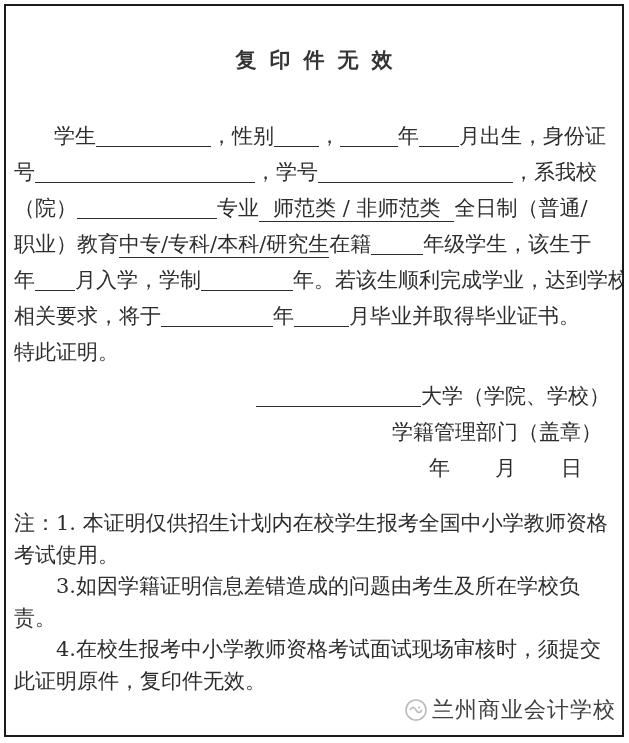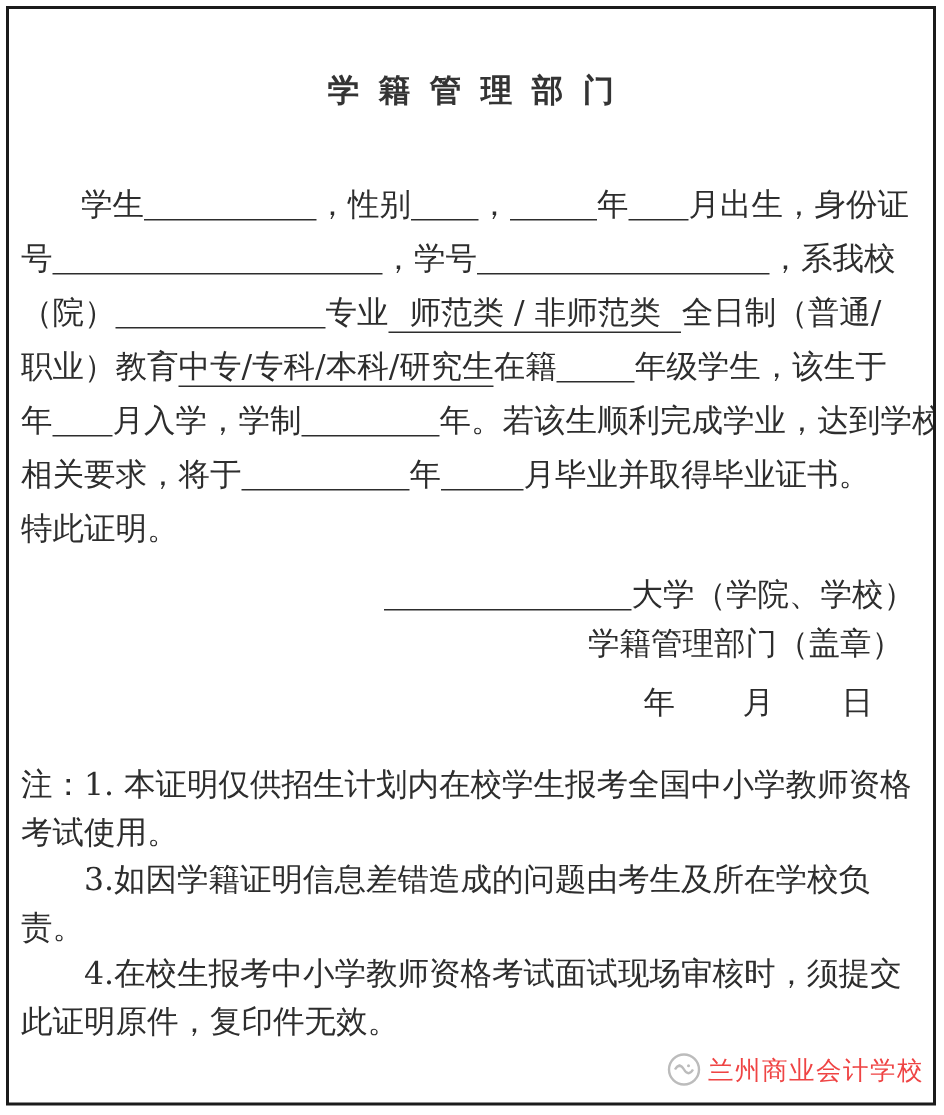--- a/index.html
+++ b/index.html
@@ -13,41 +13,41 @@
   .form-line{height:36px;line-height:36px;white-space:nowrap;}
   .form-line.right{text-align:right;}
   .blank{display:inline-block;border-bottom:1.5px solid #2d2d2d;
          height:4px;vertical-align:-4px;}
   .gap{display:inline-block;height:1px;}
   .u-text{border-bottom:1.5px solid #2d2d2d;padding-bottom:1px;}
   .notes{margin-top:22px;padding:0 8px;font-size:21px;line-height:31.5px;color:#2d2d2d;}
   .notes p{margin:0;}
   .notes p + p{text-indent:42px;}
   .watermark{position:absolute;right:6px;bottom:10px;display:flex;align-items:center;
-             gap:4px;color:#ef4444;font-size:17px;letter-spacing:1px;
+             gap:4px;color:#404040;font-size:22px;letter-spacing:1px;
              font-family:"Liberation Sans","DejaVu Sans",sans-serif;}
   .watermark svg{display:block;}
 </style>
 </head>
 <body>
 
 <div class="page">
 
-  <h1 class="title">学籍管理部门</h1>
+  <h1 class="title">复印件无效</h1>
 
   <div class="form-body">
       <div class="form-line" style="padding-left: 40px;"><span>学生</span><span class="blank" style="width: 115px;"></span><span>，性别</span><span class="blank" style="width: 45px;"></span><span>，</span><span class="blank" style="width: 58px;"></span><span>年</span><span class="blank" style="width: 40px;"></span><span>月出生，身份证</span></div>
       <div class="form-line"><span>号</span><span class="blank" style="width: 220px;"></span><span>，学号</span><span class="blank" style="width: 195px;"></span><span>，系我校</span></div>
       <div class="form-line"><span>（院）</span><span class="blank" style="width: 140px;"></span><span>专业</span><span class="u-text" style="padding-left: 14px; padding-right: 14px; margin-top: 40px;">师范类 / 非师范类</span><span>全日制（普通/</span></div>
       <div class="form-line"><span>职业）教育</span><span class="u-text">中专/专科/本科/研究生</span><span>在籍</span><span class="blank" style="width: 52px;"></span><span>年级学生，该生于</span></div>
       <div class="form-line"><span>年</span><span class="blank" style="width: 40px;"></span><span>月入学，学制</span><span class="blank" style="width: 92px;"></span><span>年。若该生顺利完成学业，达到学校</span></div>
       <div class="form-line"><span>相关要求，将于</span><span class="blank" style="width: 112px;"></span><span>年</span><span class="blank" style="width: 55px;"></span><span>月毕业并取得毕业证书。</span></div>
       <div class="form-line"><span>特此证明。</span></div>
       <div class="form-line right" style="padding-right: 4px; margin-top: 8px;"><span class="blank" style="width: 165px;"></span><span>大学（学院、学校）</span></div>
-      <div class="form-line right" style="padding-right: 12px; font-family: Liberation Mono, monospace;"><span>学籍管理部门（盖章）</span></div>
+      <div class="form-line right" style="padding-right: 12px;"><span>学籍管理部门（盖章）</span></div>
       <div class="form-line right" style="padding-right: 32px;"><span>年</span><span class="gap" style="width: 45px;"></span><span>月</span><span class="gap" style="width: 45px;"></span><span>日</span></div>
     </div>
 
   <div class="notes">
     <p>注：1. 本证明仅供招生计划内在校学生报考全国中小学教师资格考试使用。</p>
     <p>3.如因学籍证明信息差错造成的问题由考生及所在学校负责。</p>
     <p>4.在校生报考中小学教师资格考试面试现场审核时，须提交此证明原件，复印件无效。</p>
   </div>
 
   <div class="watermark">

